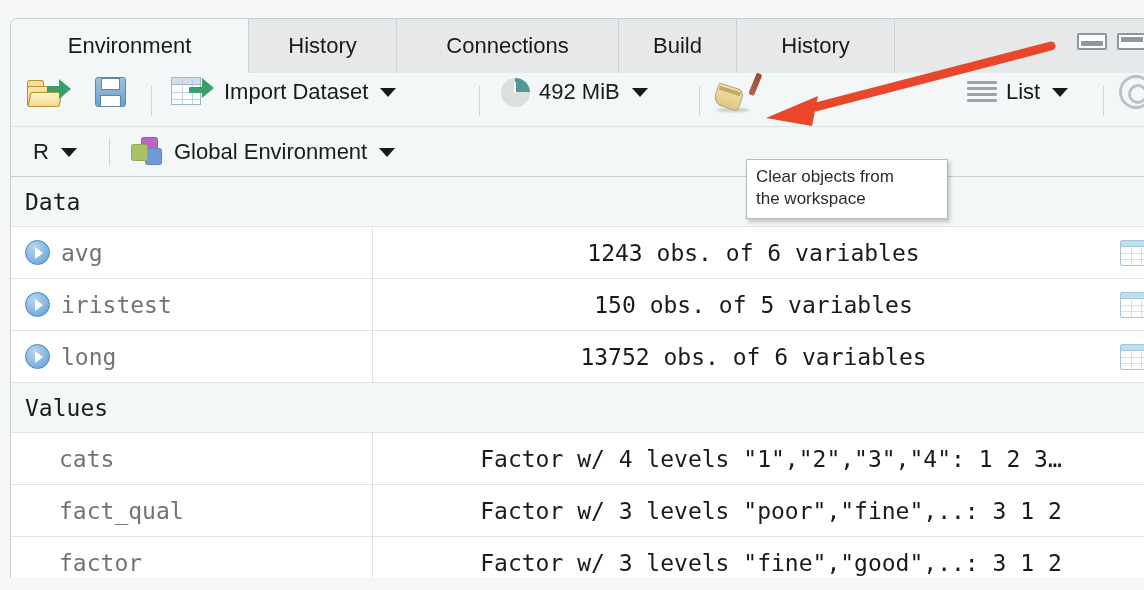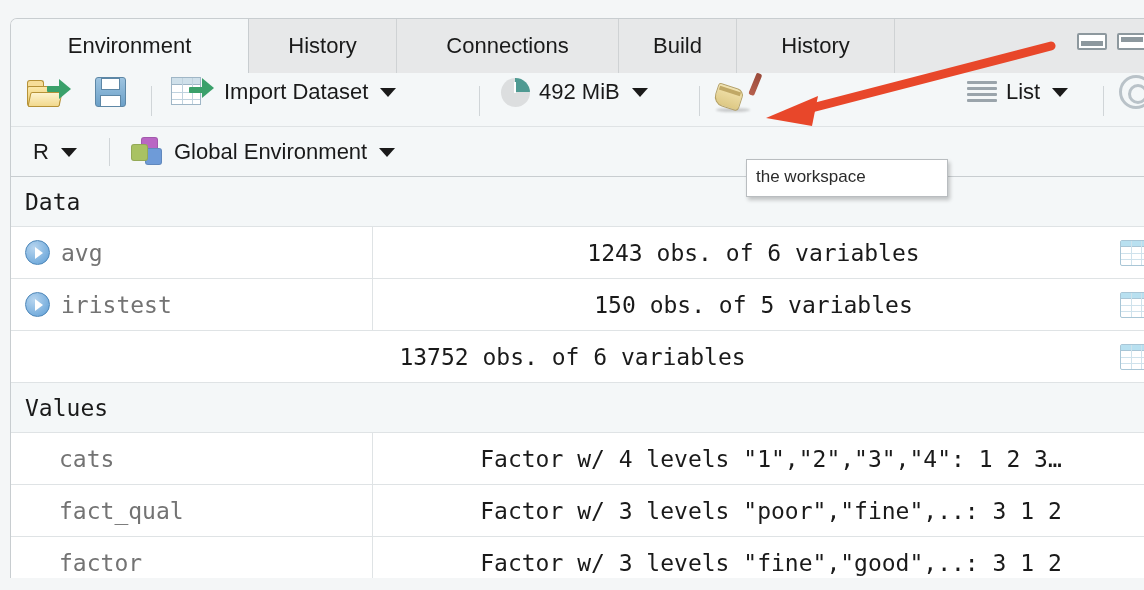--- a/index.html
+++ b/index.html
@@ -597,20 +597,24 @@
         <div class="gridbtn">
           <div class="hdr"></div>
           <div class="vv" style="left:10px"></div>
             <div class="vv" style="left:20px"></div>
           <div class="hh" style="top:12px"></div>
             <div class="hh" style="top:18px"></div>
         </div>
       </div>
 
       <div class="orow">
+        <div class="ocell-name">
+          <div class="expand"></div>
+          <span>long</span>
+        </div>
         <div class="ocell-val">
           <span>13752 obs. of 6 variables</span>
         </div>
         <div class="gridbtn">
           <div class="hdr"></div>
           <div class="vv" style="left:10px"></div>
             <div class="vv" style="left:20px"></div>
           <div class="hh" style="top:12px"></div>
             <div class="hh" style="top:18px"></div>
         </div>
@@ -643,20 +647,21 @@
           <span>factor</span>
         </div>
         <div class="ocell-val">
           <span>Factor w/ 3 levels "fine","good",..: 3 1 2</span>
         </div>
       </div>
 
     </div>
 
     <div class="tooltip">
+      <div>Clear objects from</div>
       <div>the workspace</div>
     </div>
 
   </div>
 
   <svg class="annot" width="1144" height="590" viewBox="0 0 1144 590">
     <g>
       <line x1="1051" y1="46" x2="800" y2="111" stroke="#e8472a" stroke-width="9" stroke-linecap="round"></line>
       <polygon points="766,118 818,96 812,126" fill="#e8472a"></polygon>
     </g>

